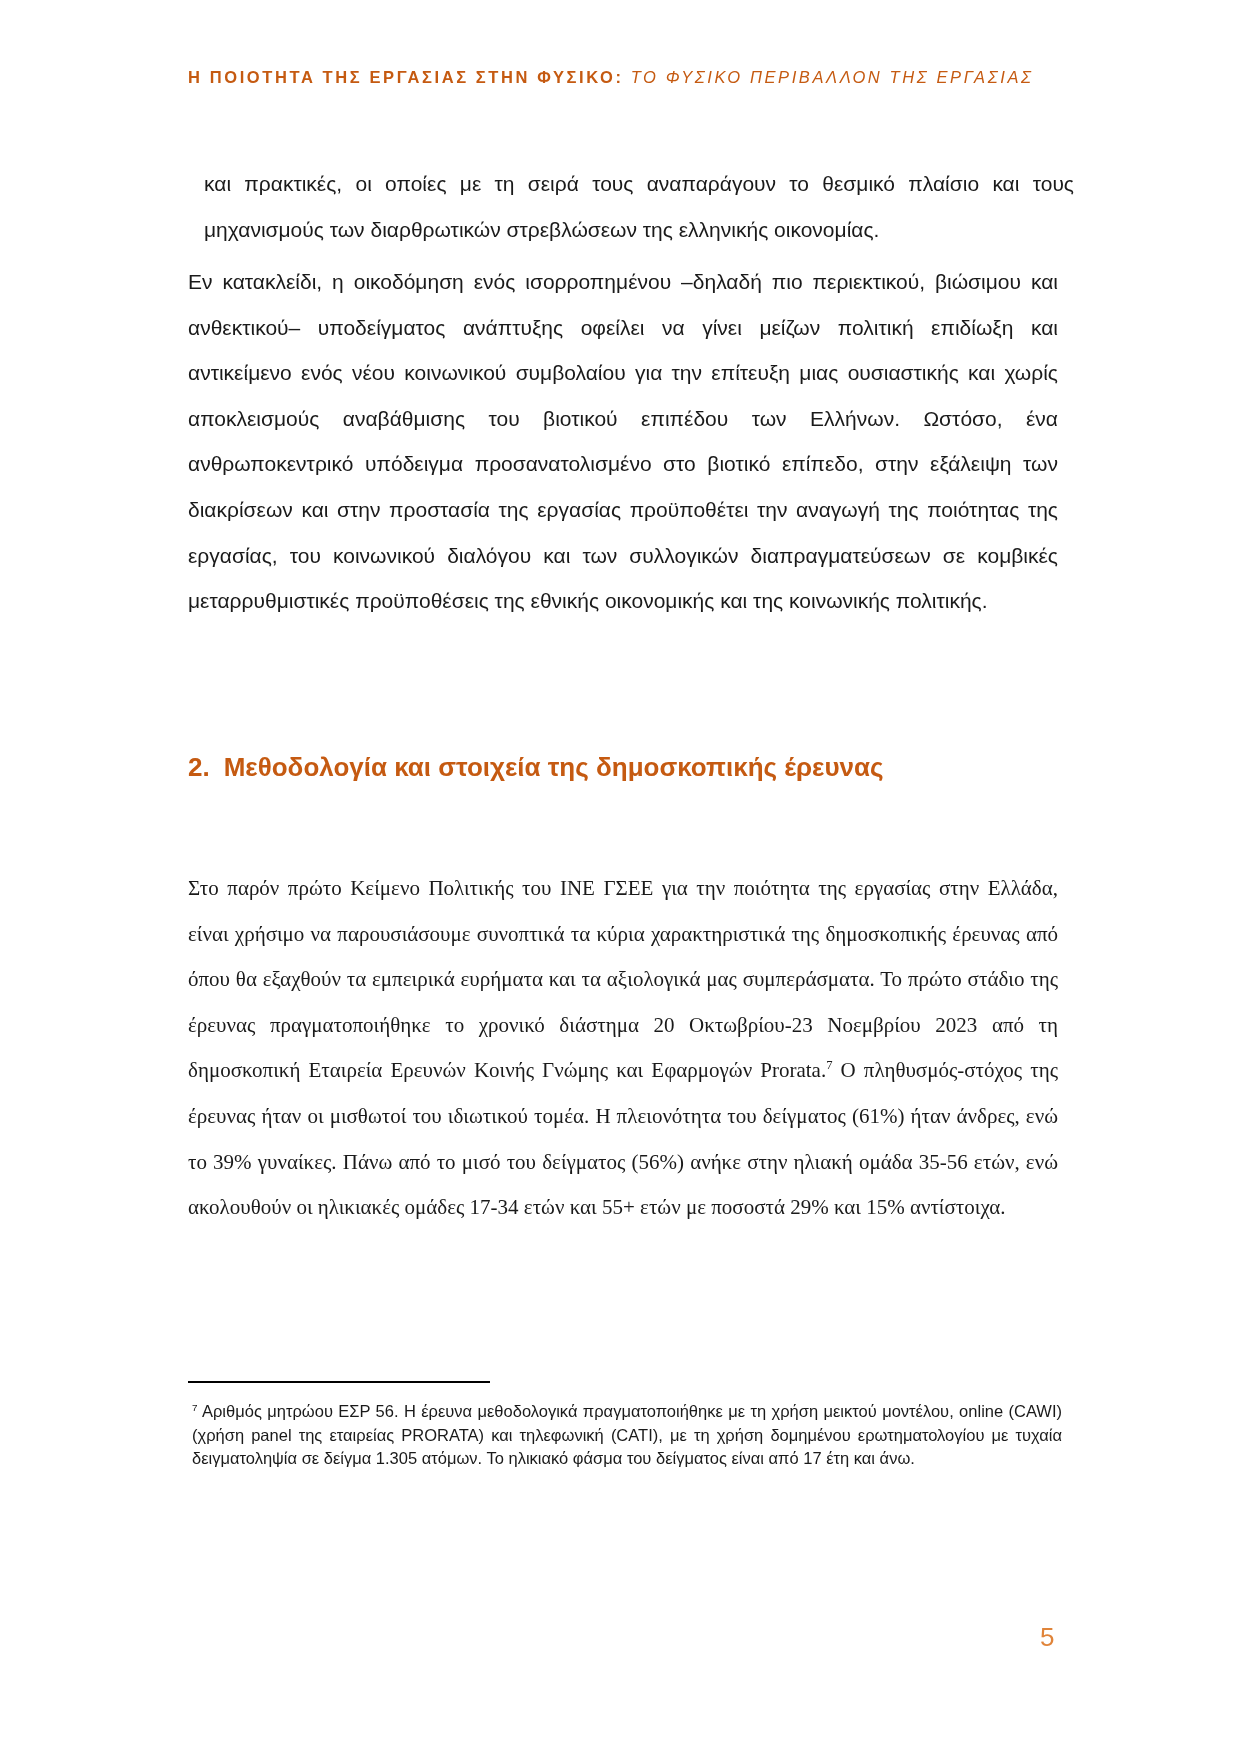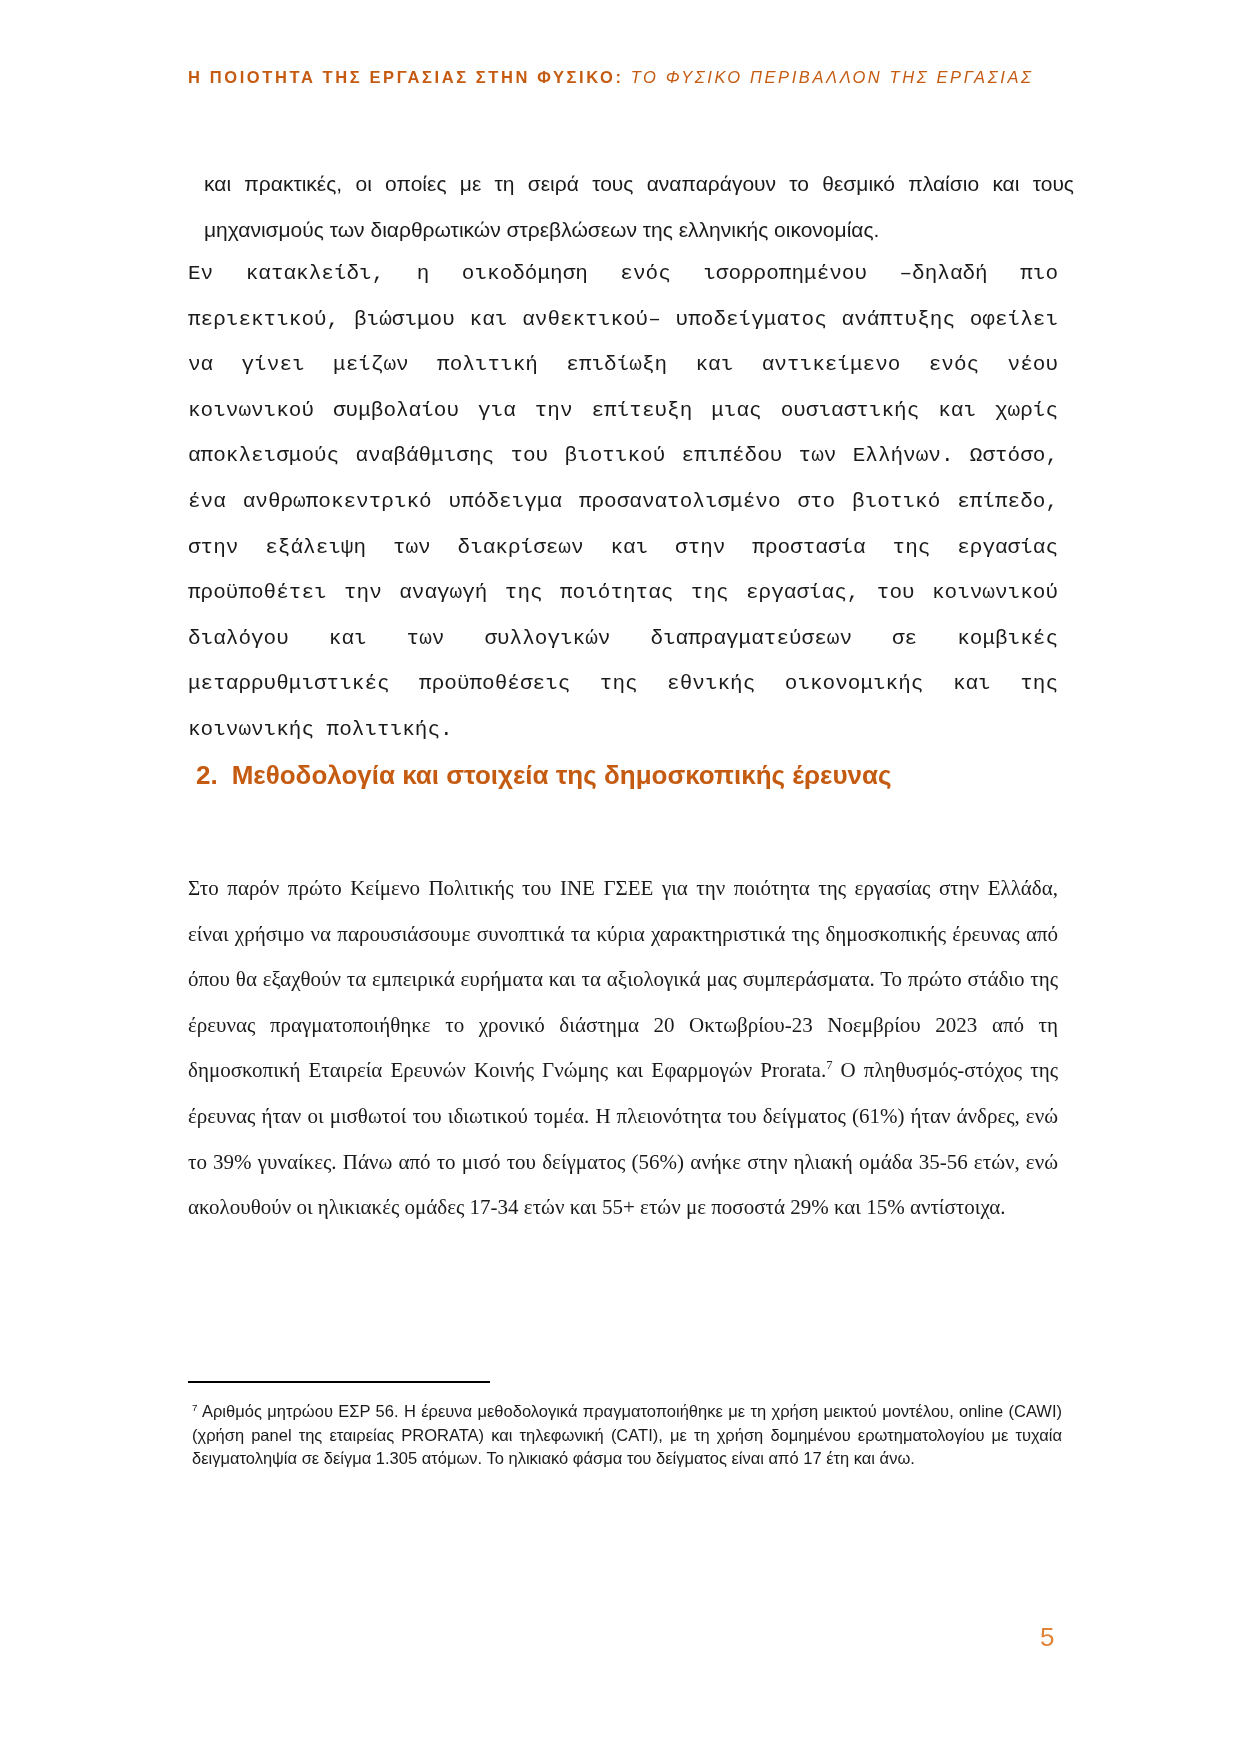--- a/index.html
+++ b/index.html
@@ -4,21 +4,21 @@
 <style>
   html, body { margin: 0; padding: 0; background: #ffffff; }
   body { width: 1240px; height: 1754px; position: relative; overflow: hidden;
          font-family: "Liberation Sans", sans-serif; color: #1a1a1a; }
   .running-header { position: absolute; top: 68px; left: 188px; width: 860px;
          font-size: 16.5px; letter-spacing: 2.6px; color: #c55a11; font-weight: bold; white-space: nowrap; }
   .running-header .sub { font-style: italic; font-weight: normal; }
   .para { position: absolute; left: 188px; width: 870px; font-size: 21px; line-height: 45.6px;
           text-align: justify; text-align-last: left; }
   .p1 { top: 145px; }
-  .p2 { top: 251px; font-family: Liberation Mono, monospace; }
+  .p2 { top: 259px; }
   .section-heading { position: absolute; top: 752px; left: 188px; font-size: 26px;
           font-weight: bold; color: #c55a11; }
   .section-heading .num { margin-right: 14px; }
   .p3 { top: 866px; font-family: Liberation Serif, serif; }
   .fn-rule { position: absolute; top: 1381px; left: 188px; width: 302px; height: 1.5px; background: #000; }
   .footnote { position: absolute; top: 1396px; left: 188px; width: 870px; font-size: 16.5px;
           line-height: 23.5px; text-align: justify; text-align-last: left; }
   sup { font-size: 0.6em; vertical-align: super; line-height: 0; }
   .page-number { position: absolute; top: 1622px; left: 1040px; font-size: 26px; color: #e0843a; }
 </style>
@@ -27,21 +27,21 @@
 
 <div class="running-header">
   <span>Η ΠΟΙΟΤΗΤΑ ΤΗΣ ΕΡΓΑΣΙΑΣ ΣΤΗΝ ΦΥΣΙΚΟ:</span>
   <span class="sub">ΤΟ ΦΥΣΙΚΟ ΠΕΡΙΒΑΛΛΟΝ ΤΗΣ ΕΡΓΑΣΙΑΣ</span>
 </div>
 
 <p class="para p1" style="margin:16px">και πρακτικές, οι οποίες με τη σειρά τους αναπαράγουν το θεσμικό πλαίσιο και τους μηχανισμούς των διαρθρωτικών στρεβλώσεων της ελληνικής οικονομίας.</p>
 
 <p class="para p2" style="margin:0">Εν κατακλείδι, η οικοδόμηση ενός ισορροπημένου –δηλαδή πιο περιεκτικού, βιώσιμου και ανθεκτικού– υποδείγματος ανάπτυξης οφείλει να γίνει μείζων πολιτική επιδίωξη και αντικείμενο ενός νέου κοινωνικού συμβολαίου για την επίτευξη μιας ουσιαστικής και χωρίς αποκλεισμούς αναβάθμισης του βιοτικού επιπέδου των Ελλήνων. Ωστόσο, ένα ανθρωποκεντρικό υπόδειγμα προσανατολισμένο στο βιοτικό επίπεδο, στην εξάλειψη των διακρίσεων και στην προστασία της εργασίας προϋποθέτει την αναγωγή  της ποιότητας της εργασίας, του κοινωνικού διαλόγου και των συλλογικών διαπραγματεύσεων σε κομβικές μεταρρυθμιστικές προϋποθέσεις της εθνικής οικονομικής και της κοινωνικής πολιτικής.</p>
 
-<h2 class="section-heading" style="margin:8px">
+<h2 class="section-heading" style="margin:0">
   <span class="num">2.</span><span>Μεθοδολογία και στοιχεία της δημοσκοπικής έρευνας</span>
 </h2>
 
 <p class="para p3" style="margin:0"><span>Στο παρόν πρώτο Κείμενο Πολιτικής του ΙΝΕ ΓΣΕΕ για την ποιότητα της εργασίας στην Ελλάδα, είναι χρήσιμο να παρουσιάσουμε συνοπτικά τα κύρια χαρακτηριστικά της δημοσκοπικής έρευνας από όπου θα εξαχθούν τα εμπειρικά ευρήματα και τα αξιολογικά μας συμπεράσματα. Το πρώτο στάδιο της έρευνας πραγματοποιήθηκε το χρονικό διάστημα 20 Οκτωβρίου-23 Νοεμβρίου 2023 από τη δημοσκοπική Εταιρεία Ερευνών Κοινής Γνώμης και Εφαρμογών Prorata.</span><sup>7</sup><span> Ο πληθυσμός-στόχος της έρευνας ήταν οι μισθωτοί του ιδιωτικού τομέα. Η πλειονότητα του δείγματος (61%) ήταν άνδρες, ενώ το 39% γυναίκες. Πάνω από το μισό του δείγματος (56%) ανήκε στην ηλιακή ομάδα 35-56 ετών, ενώ ακολουθούν οι ηλικιακές ομάδες 17-34 ετών και 55+ ετών με ποσοστά 29% και 15% αντίστοιχα.</span></p>
 
 <div class="fn-rule"></div>
 
 <p class="footnote" style="margin:4px"><sup>7</sup><span> Αριθμός μητρώου ΕΣΡ 56. Η έρευνα μεθοδολογικά πραγματοποιήθηκε με τη χρήση μεικτού μοντέλου, online (CAWI) (χρήση panel της εταιρείας PRORATA) και τηλεφωνική (CATI), με τη χρήση δομημένου ερωτηματολογίου με τυχαία δειγματοληψία σε δείγμα 1.305 ατόμων. Το ηλικιακό φάσμα του δείγματος είναι από 17 έτη και άνω.</span></p>
 
 <div class="page-number">5</div>

